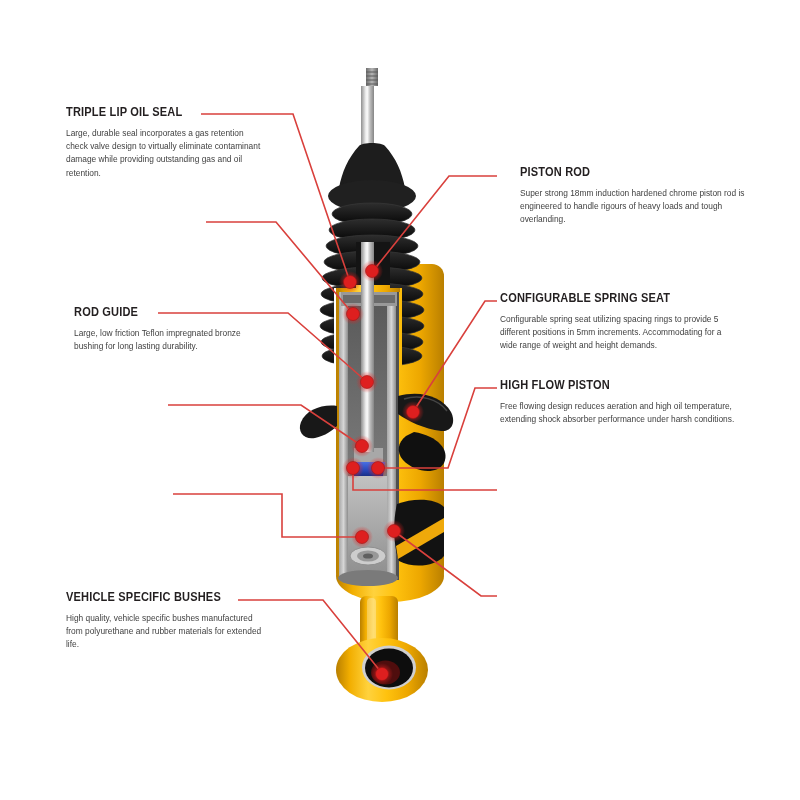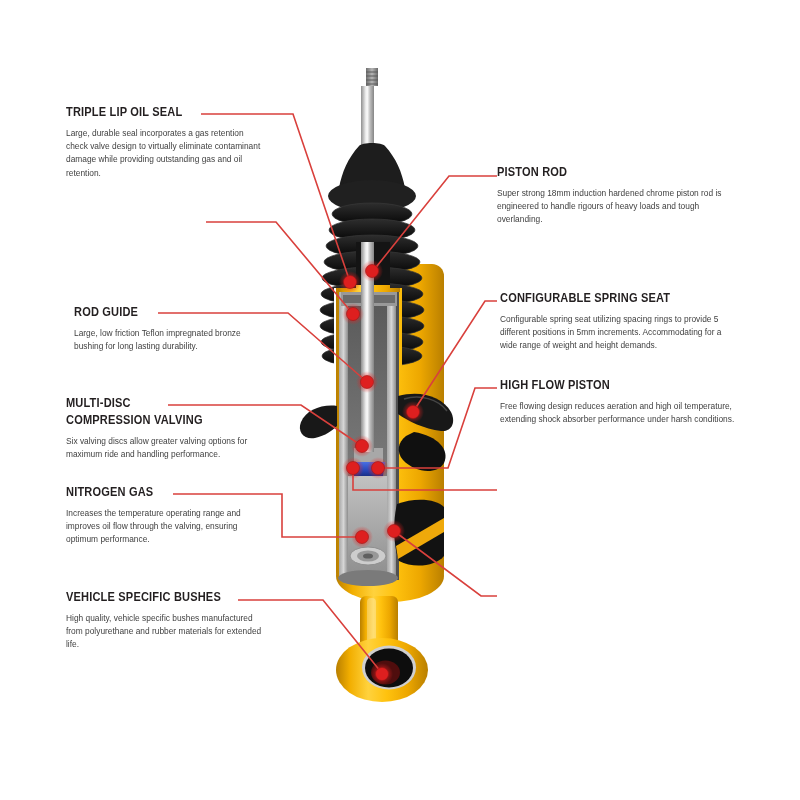--- a/index.html
+++ b/index.html
@@ -202,35 +202,26 @@
   </svg>
 
   <div class="callout left" style="left:66px;top:103px">
     <h3>TRIPLE LIP OIL SEAL</h3>
     <p>Large, durable seal incorporates a gas retention check valve design to virtually eliminate contaminant damage while providing outstanding gas and oil retention.</p>
   </div>
   <div class="callout left" style="left:74px;top:303px">
     <h3>ROD GUIDE</h3>
     <p>Large, low friction Teflon impregnated bronze bushing for long lasting durability.</p>
   </div>
-  <div class="callout left" style="left:66px;top:394px">
-    <h3>MULTI-DISC
-COMPRESSION VALVING</h3>
-    <p>Six valving discs allow greater valving options for maximum ride and handling performance.</p>
-  </div>
-  <div class="callout left" style="left:66px;top:483px">
-    <h3>NITROGEN GAS</h3>
-    <p>Increases the temperature operating range and improves oil flow through the valving, ensuring optimum performance.</p>
-  </div>
   <div class="callout left" style="left:66px;top:588px">
     <h3>VEHICLE SPECIFIC BUSHES</h3>
     <p>High quality, vehicle specific bushes manufactured from polyurethane and rubber materials for extended life.</p>
   </div>
 
-  <div class="callout right" style="left:497px;top:163px">
+  <div class="callout right" style="left:520px;top:163px">
     <h3>PISTON ROD</h3>
     <p>Super strong 18mm induction hardened chrome piston rod is engineered to handle rigours of heavy loads and tough overlanding.</p>
   </div>
   <div class="callout right" style="left:500px;top:289px">
     <h3>CONFIGURABLE SPRING SEAT</h3>
     <p>Configurable spring seat utilizing spacing rings to provide 5 different positions in 5mm increments. Accommodating for a wide range of weight and height demands.</p>
   </div>
   <div class="callout right" style="left:500px;top:376px">
     <h3>HIGH FLOW PISTON</h3>
     <p>Free flowing design reduces aeration and high oil temperature, extending shock absorber performance under harsh conditions.</p>

